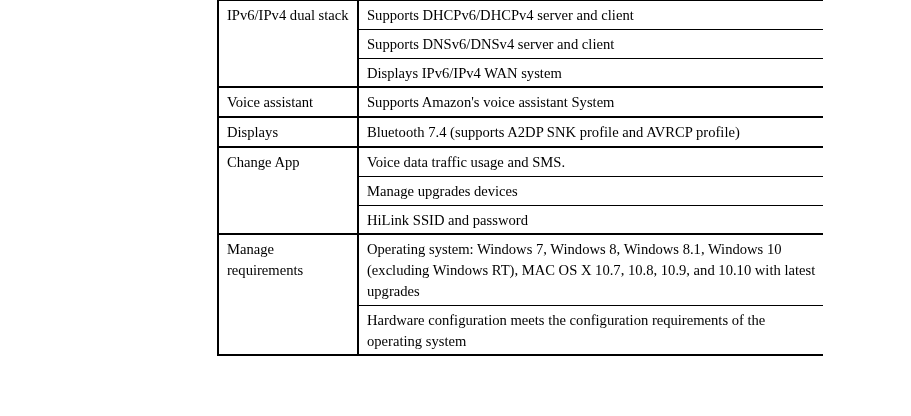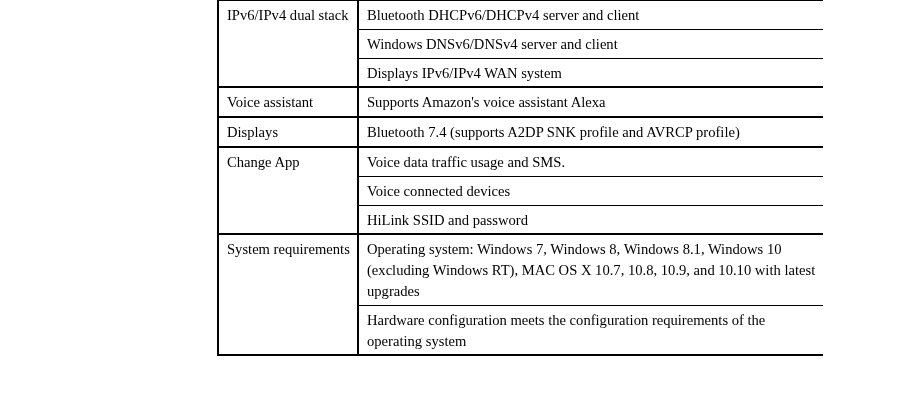--- a/index.html
+++ b/index.html
@@ -71,52 +71,52 @@
   <div class="spec-table-wrap">
     <table class="spec-table">
       <colgroup>
         <col class="c-feature">
         <col class="c-detail">
       </colgroup>
       <tbody>
 
         <tr>
           <td class="feature-cell" rowspan="3">IPv6/IPv4 dual stack</td>
-          <td class="detail-cell">Bluetooth DHCPv6/DHCPv4 server and client</td>
+          <td class="detail-cell">Supports DHCPv6/DHCPv4 server and client</td>
         </tr>
         <tr>
-          <td class="detail-cell">Windows DNSv6/DNSv4 server and client</td>
+          <td class="detail-cell">Supports DNSv6/DNSv4 server and client</td>
         </tr>
         <tr>
           <td class="detail-cell">Displays IPv6/IPv4 WAN system</td>
         </tr>
 
         <tr class="group-start">
           <td class="feature-cell">Voice assistant</td>
-          <td class="detail-cell">Supports Amazon's voice assistant Alexa</td>
+          <td class="detail-cell">Supports Amazon's voice assistant System</td>
         </tr>
 
         <tr class="group-start">
           <td class="feature-cell">Displays</td>
           <td class="detail-cell">Bluetooth 7.4 (supports A2DP SNK profile and AVRCP profile)</td>
         </tr>
 
         <tr class="group-start">
           <td class="feature-cell" rowspan="3">Change App</td>
           <td class="detail-cell">Voice data traffic usage and SMS.</td>
         </tr>
         <tr>
-          <td class="detail-cell">Voice connected devices</td>
+          <td class="detail-cell">Manage upgrades devices</td>
         </tr>
         <tr>
           <td class="detail-cell">HiLink SSID and password</td>
         </tr>
 
         <tr class="group-start">
-          <td class="feature-cell" rowspan="2">System requirements</td>
+          <td class="feature-cell" rowspan="2">Manage requirements</td>
           <td class="detail-cell">Operating system: Windows 7, Windows 8, Windows 8.1, Windows 10 (excluding Windows RT), MAC OS X 10.7, 10.8, 10.9, and 10.10 with latest upgrades</td>
         </tr>
         <tr>
           <td class="detail-cell">Hardware configuration meets the configuration requirements of the operating system</td>
         </tr>
 
       </tbody>
     </table>
   </div>
 </div>

